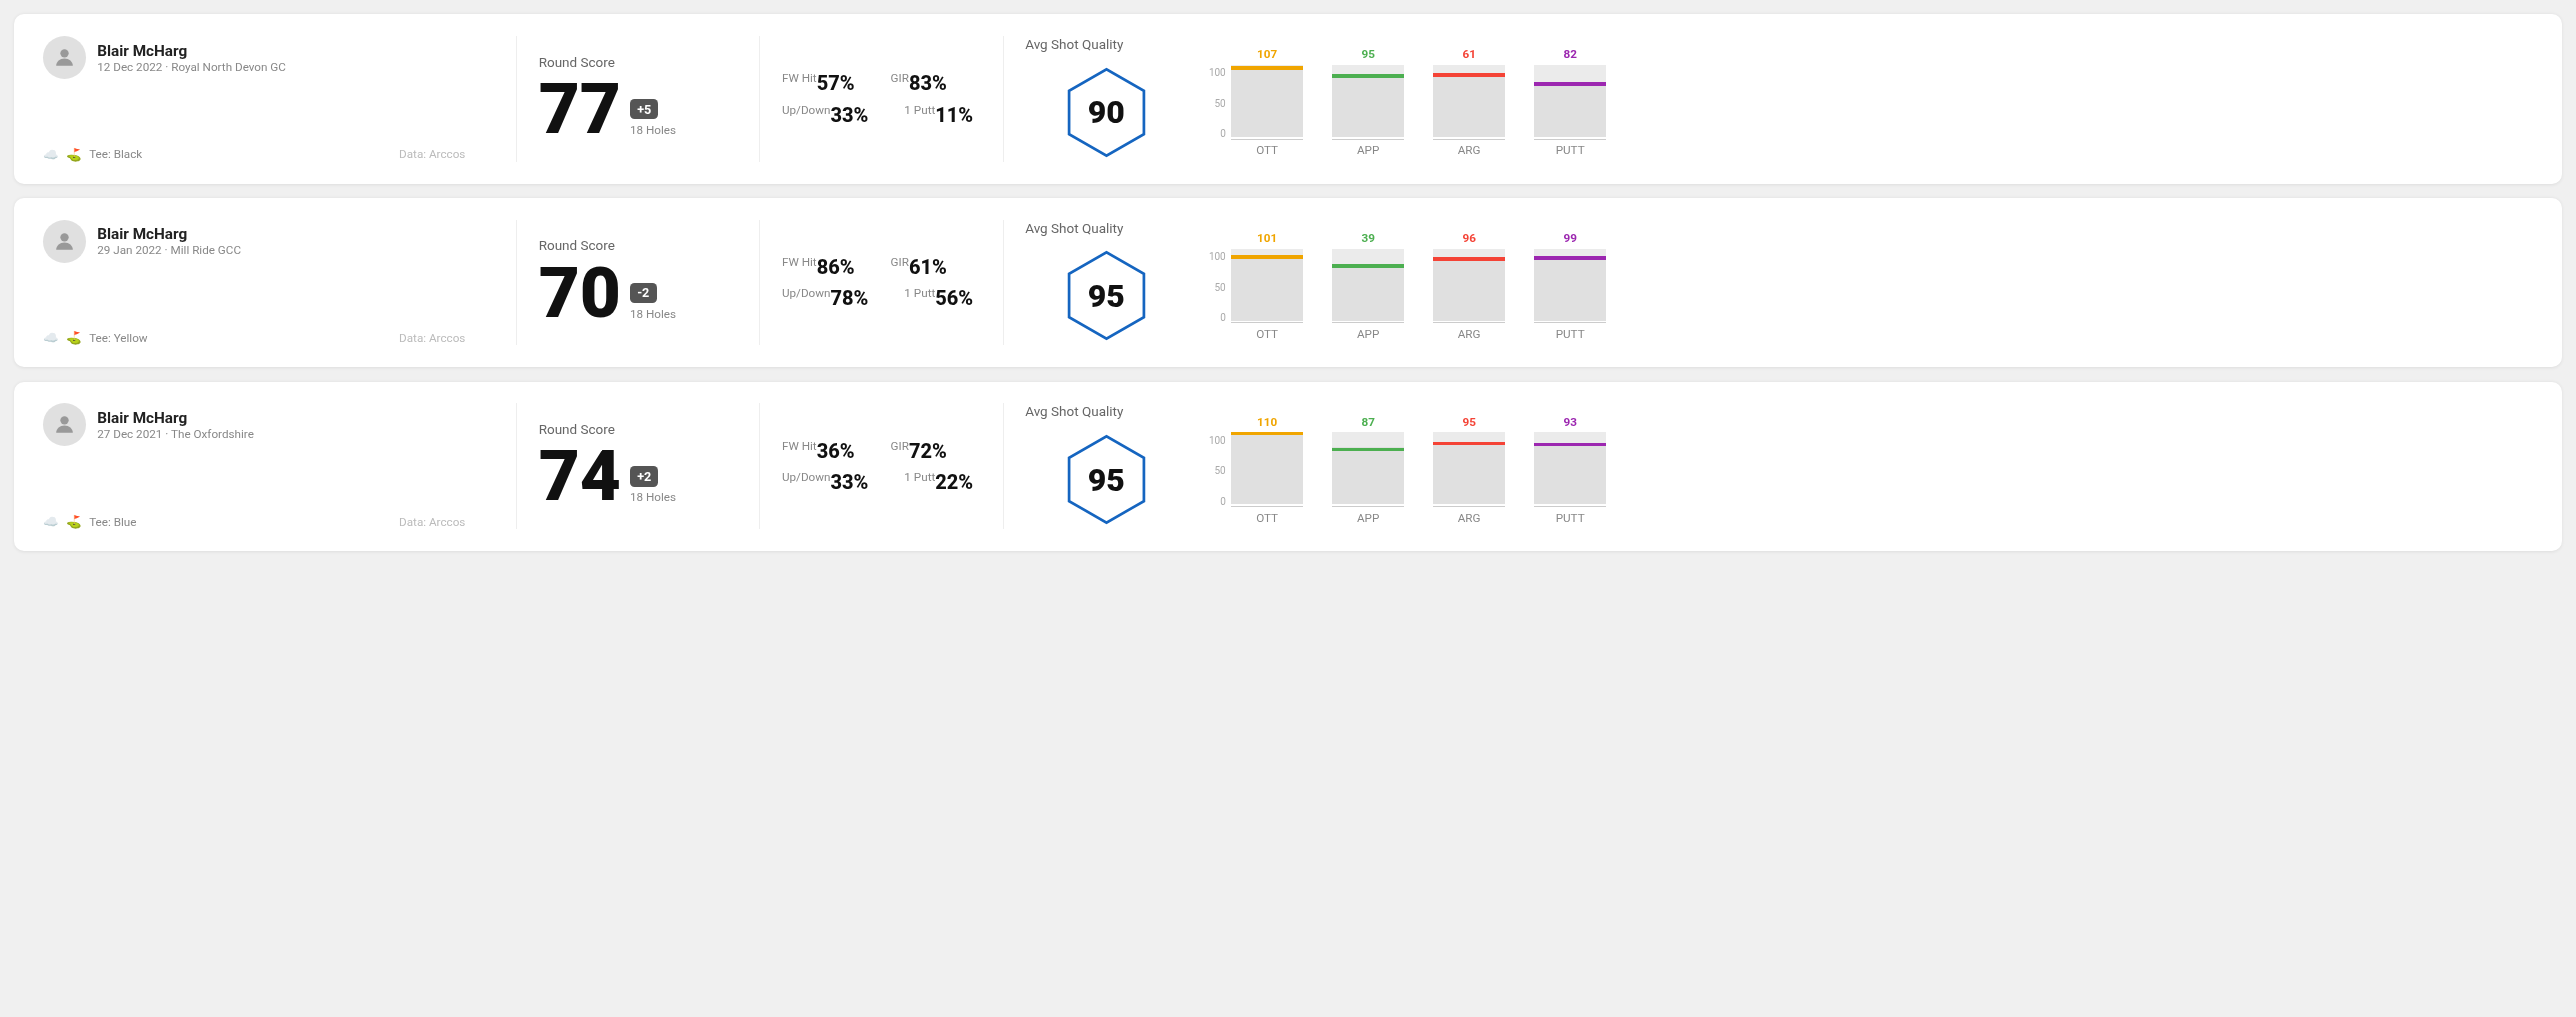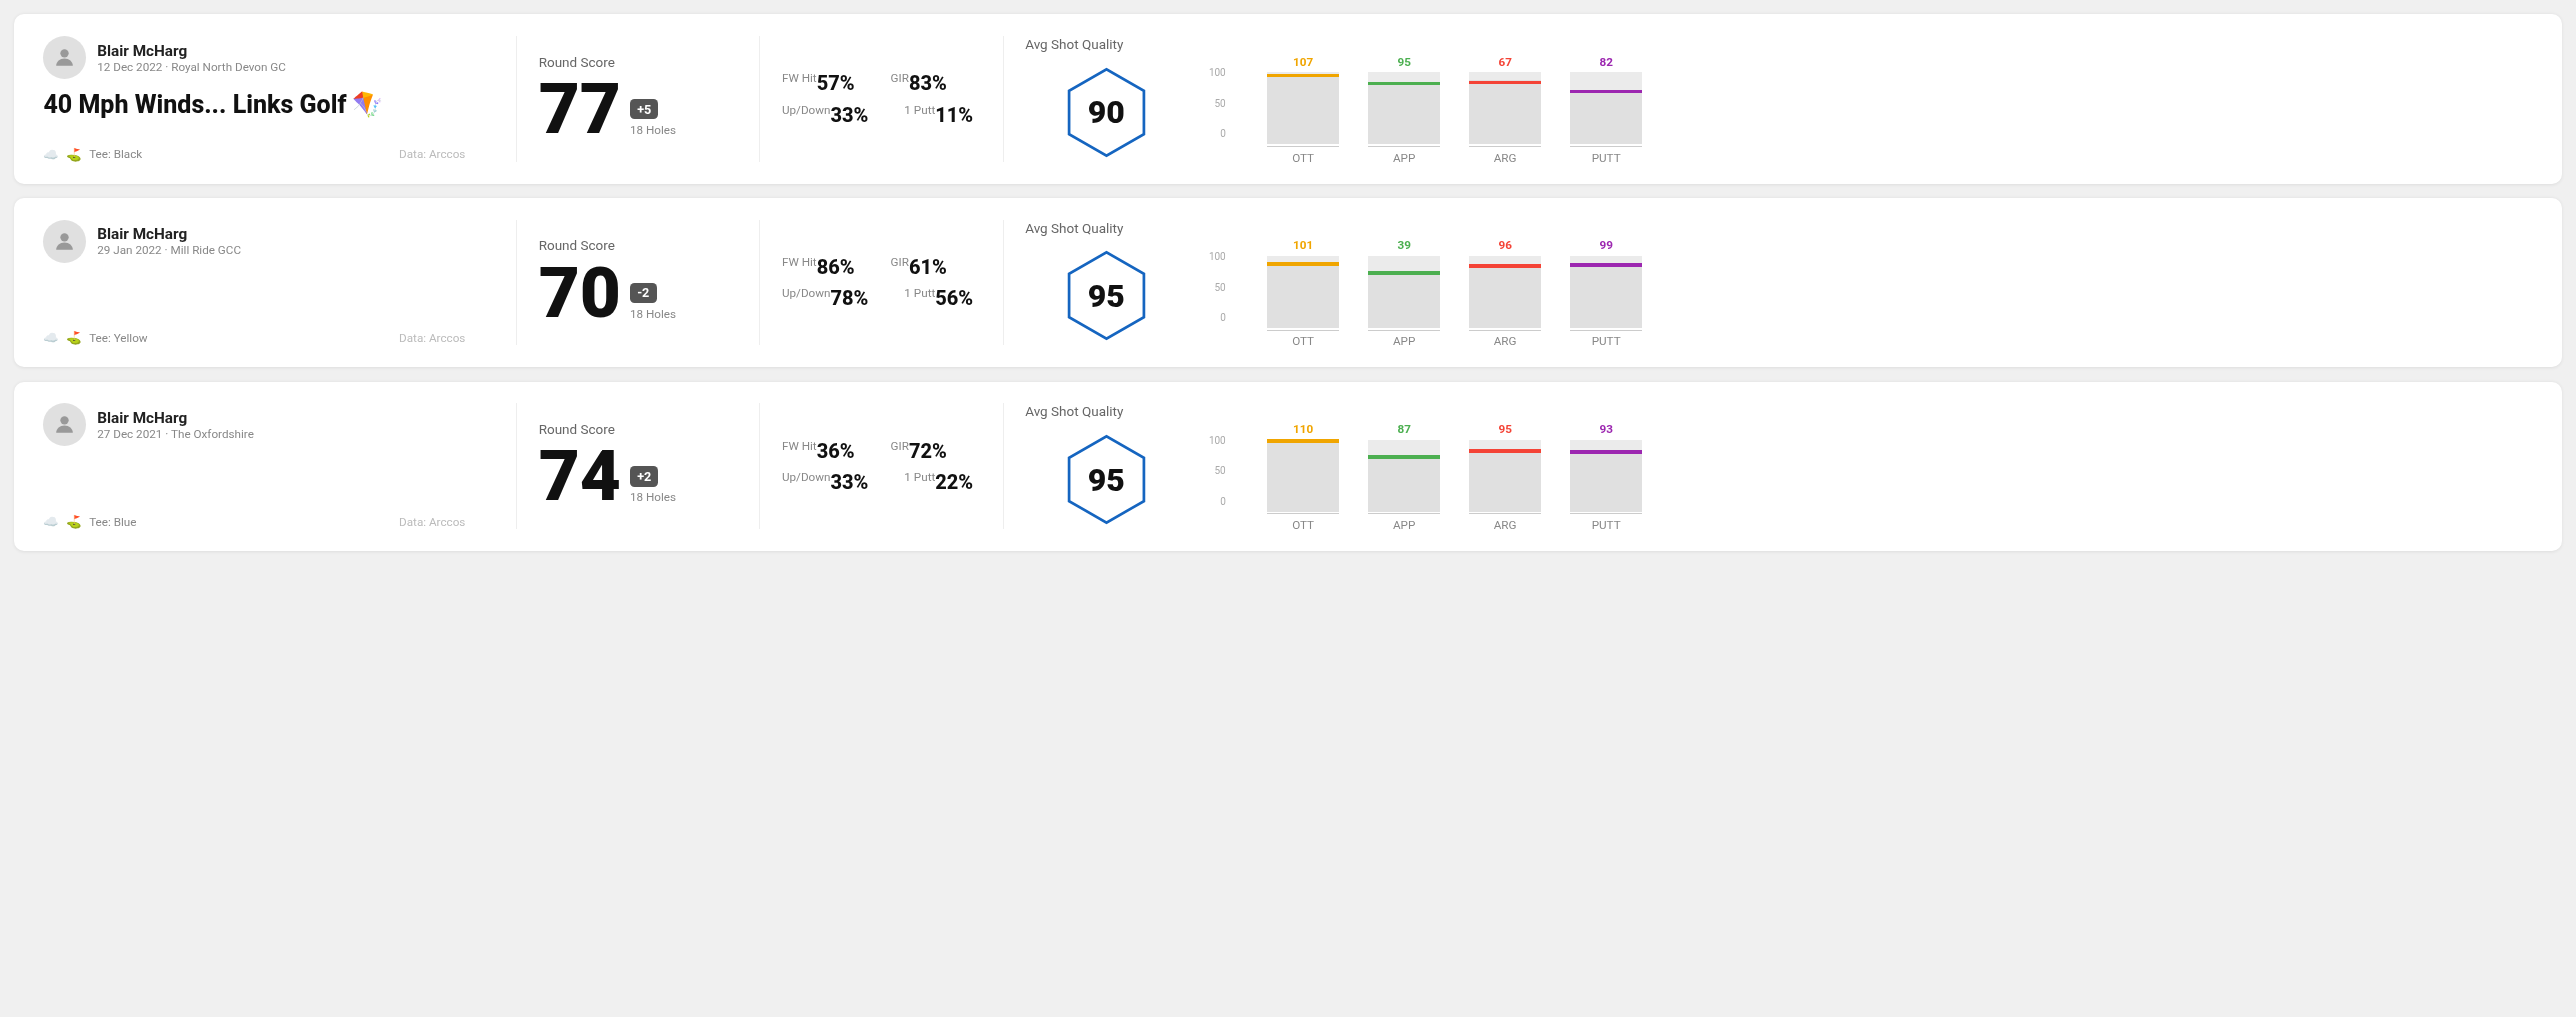--- a/index.html
+++ b/index.html
@@ -189,25 +189,24 @@
     }
     .chart-section {
       flex: 1;
       display: flex;
       flex-direction: column;
       justify-content: center;
       padding-left: 21.7px;
     }
     .bar-chart {
       display: flex;
-      align-items: center;
+      align-items: flex-end;
       gap: 29px;
       height: 117px;
       padding-top: 21.7px;
-      margin-left: 36px;
     }
     .bar-group {
       display: flex;
       flex-direction: column;
       align-items: center;
       width: 72px;
     }
     .bar-value {
       font-size: 11.7px;
       font-weight: 700;
@@ -272,21 +271,20 @@
             <svg viewBox="0 0 24 24" xmlns="http://www.w3.org/2000/svg">
               <circle cx="12" cy="8" r="4"></circle>
               <path d="M4 20c0-4 3.6-7 8-7s8 3 8 7"></path>
             </svg>
           </div>
           <div class="user-info">
             <div class="user-name">Blair McHarg</div>
             <div class="user-meta">12 Dec 2022 · Royal North Devon GC</div>
           </div>
         </div>
-        <div class="round-title">40 Mph Winds... Links Golf 🪁</div>
       </div>
       <div class="bottom-row">
         <div class="tee-info">
           <span class="tee-icon">☁️</span>
           <span class="tee-icon">⛳</span>
           <span>Tee: Black</span>
         </div>
         <span class="data-source">Data: Arccos</span>
       </div>
     </div>
@@ -362,21 +360,21 @@
       <div class="bar-group">
         <span class="bar-value" style="color:#4caf50">95</span>
         <div class="bar-track">
           <div class="bar-fill" style="height:62px; background:#e0e0e0;"></div>
           <div class="bar-colored-line" style="bottom:59px; background:#4caf50; z-index:2;"></div>
         </div>
         <div class="chart-axis-line"></div>
         <span class="bar-label">APP</span>
       </div>
       <div class="bar-group">
-        <span class="bar-value" style="color:#f44336">67</span>
+        <span class="bar-value" style="color:#f44336">61</span>
         <div class="bar-track">
           <div class="bar-fill" style="height:64px; background:#e0e0e0;"></div>
           <div class="bar-colored-line" style="bottom:60px; background:#f44336; z-index:2;"></div>
         </div>
         <div class="chart-axis-line"></div>
         <span class="bar-label">ARG</span>
       </div>
       <div class="bar-group">
         <span class="bar-value" style="color:#9c27b0">82</span>
         <div class="bar-track">

